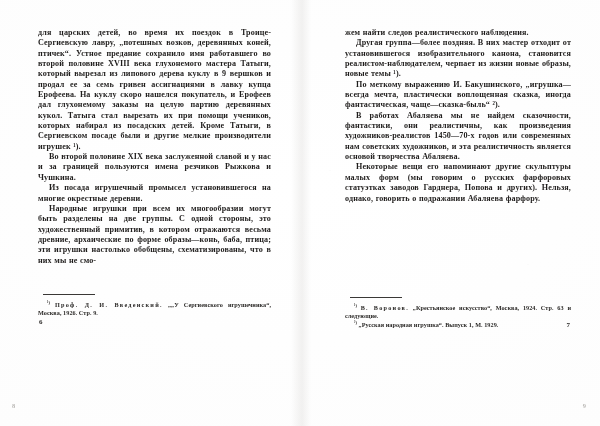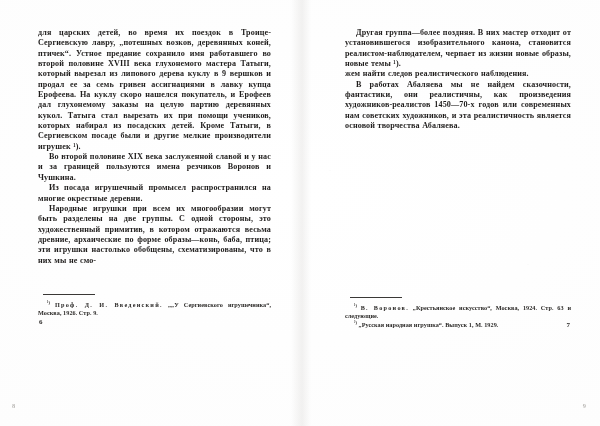--- a/index.html
+++ b/index.html
@@ -150,38 +150,40 @@
 </head>
 <body>
 
 <div class="scan-page">
 
   <div class="spread">
 
     <div class="page-col verso">
       <div class="col-body">
         <p class="para first">для царских детей, во время их поездок в Троице-Сергиевскую лавру, „потешных возков, деревянных коней, птичек“. Устное предание сохранило имя работавшего во второй половине XVIII века глухонемого мастера Татыги, который вырезал из липового дерева куклу в 9 вершков и продал ее за семь гривен ассигнациями в лавку купца Ерофеева. На куклу скоро нашелся покупатель, и Ерофеев дал глухонемому заказы на целую партию деревянных кукол. Татыга стал вырезать их при помощи учеников, которых набирал из посадских детей. Кроме Татыги, в Сергиевском посаде были и другие мелкие производители игрушек ¹).</p>
-        <p class="para">Во второй половине XIX века заслуженной славой и у нас и за границей пользуются имена резчиков Воронов и Чушкина.</p>
-        <p class="para">Из посада игрушечный промысел распространился на многие окрестные деревни.</p>
+        <p class="para">Во второй половине XIX века заслуженной славой и у нас и за границей пользуются имена резчиков Рыжкова и Чушкина.</p>
+        <p class="para">Из посада игрушечный промысел установившегося на многие окрестные деревни.</p>
         <p class="para">Народные игрушки при всем их многообразии могут быть разделены на две группы. С одной стороны, это художественный примитив, в котором отражаются весьма древние, архаические по форме образы—конь, баба, птица; эти игрушки настолько обобщены, схематизированы, что в них мы не смо-</p>
       </div>
 
       <div class="footnotes">
         <div class="fn-rule"></div>
         <p class="footnote"><span class="fn-marker">¹)</span> <span class="spaced">Проф. Д. И. Введенский.</span><span> „„У Сергиевского игрушечника“, Москва, 1926. Стр. 9.</span></p>
       </div>
 
       <div class="folio-inner">6</div>
     </div>
 
     <div class="page-col recto">
       <div class="col-body">
+        <p class="para first">жем найти следов реалистического наблюдения.</p>
         <p class="para">Другая группа—более поздняя. В них мастер отходит от установившегося изобразительного канона, становится реалистом-наблюдателем, черпает из жизни новые образы, новые темы ¹).</p>
-        <p class="para first">жем найти следов реалистического наблюдения.</p>
+        <p class="para">По меткому выражению И. Бакушинского, „игрушка—всегда мечта, пластически воплощенная сказка, иногда фантастическая, чаще—сказка-быль“ ²).</p>
         <p class="para">В работах Абаляева мы не найдем сказочности, фантастики, они реалистичны, как произведения художников-реалистов 1450—70-х годов или современных нам советских художников, и эта реалистичность является основой творчества Абаляева.</p>
+        <p class="para">Некоторые вещи его напоминают другие скульптуры малых форм (мы говорим о русских фарфоровых статуэтках заводов Гарднера, Попова и других). Нельзя, однако, говорить о подражании Абаляева фарфору.</p>
       </div>
 
       <div class="footnotes">
         <div class="fn-rule"></div>
         <p class="footnote"><span class="fn-marker">¹)</span> <span class="spaced">В. Воронов.</span><span> „Крестьянское искусство“, Москва, 1924. Стр. 63 и следующие.</span></p>
         <p class="footnote"><span class="fn-marker">²)</span> <span>„Русская народная игрушка“. Выпуск 1, М. 1929.</span></p>
       </div>
 
       <div class="folio-inner">7</div>
     </div>

